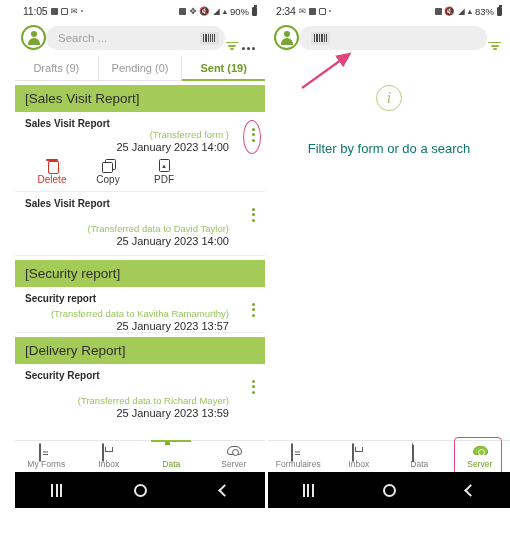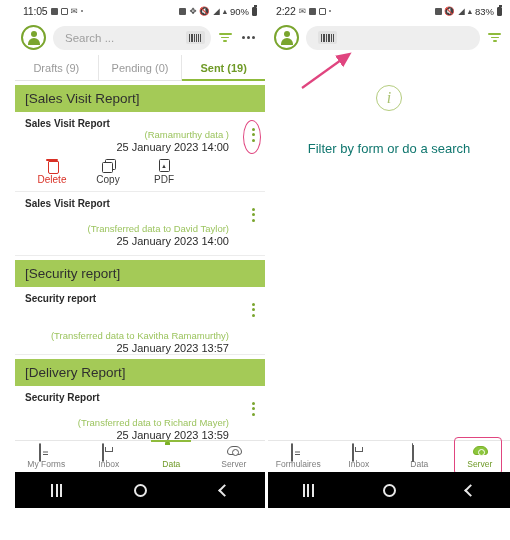--- a/index.html
+++ b/index.html
@@ -27,21 +27,21 @@
   .sb-ico { font-size:8.5px; color:#4a4a4a; line-height:1; display:inline-block; }
   .sb-sq { width:7px; height:7px; background:#555; border-radius:1px; display:inline-block; }
   .sb-sq.hollow { background:none; border:1.2px solid #555; }
   .sb-dot { width:2.5px; height:2.5px; background:#6a6a6a; border-radius:50%; display:inline-block; }
   .sb-batt { font-size:9.5px; color:#2e2e2e; }
   .sb-battico { width:5px; height:9px; border:1.2px solid #444; border-radius:1px; display:inline-block; position:relative; background:#444;}
   .sb-battico:after{content:"";position:absolute;top:-2.5px;left:1px;width:3px;height:1.5px;background:#444;}
 
   
   .searchrow {
-    display:flex; align-items:center; gap:7px;
+    display:flex; align-items:flex-end; 
     padding: 3px 8px 5px 6px;
   }
   .avatar {
     width:25px; height:25px; border-radius:50%;
     border:2px solid #7aa52e; flex:0 0 auto;
     display:flex; align-items:center; justify-content:center;
     background:#fff;
   }
   .avatar-glyph { position:relative; width:14px; height:14px; }
   .avatar-glyph:before{
@@ -270,21 +270,21 @@
         <span>Sent (19)</span>
       </div>
     </div>
 
     <div class="list">
 
       <div class="group-head">[Sales Visit Report]</div>
       <div class="card">
         <div class="card-title">Sales Visit Report</div>
         <div class="card-meta">
-          <div class="transferred">(Ramamurthy data )</div>
+          <div class="transferred">(Transferred form )</div>
           <div class="timestamp">25 January 2023 14:00</div>
         </div>
         <span class="kebab-v">
             <i></i>
             <i></i>
             <i></i>
           </span>
         <span class="kebab-ring"></span>
         <div class="actions">
           <div class="action danger">
@@ -311,21 +311,21 @@
         <span class="kebab-v">
             <i></i>
             <i></i>
             <i></i>
           </span>
       </div>
 
       <div class="group-head">[Security report]</div>
       <div class="card" style="padding-bottom:0;">
         <div class="card-title">Security report</div>
-        <div class="card-meta" style="margin-top:26px;">
+        <div class="card-meta" style="margin-top:4px;">
           <div class="transferred">(Transferred data to Kavitha Ramamurthy)</div>
           <div class="timestamp">25 January 2023 13:57</div>
         </div>
         <span class="kebab-v">
             <i></i>
             <i></i>
             <i></i>
           </span>
       </div>
 
@@ -372,21 +372,21 @@
         </span>
       <span class="sys-home"></span>
       <span class="sys-back"></span>
     </div>
   </div>
 
   <div class="phone phone-right">
 
     <div class="statusbar">
       <div class="sb-left">
-        <span class="sb-time">2:22</span>
+        <span class="sb-time">2:34</span>
         <span class="sb-ico">✉</span>
         <span class="sb-sq"></span>
         <span class="sb-sq hollow"></span>
         <span class="sb-dot"></span>
       </div>
       <div class="sb-spacer"></div>
       <div class="sb-right">
         <span class="sb-sq"></span>
         <span class="sb-ico">🔇</span>
         <span class="sb-ico">◢</span>

